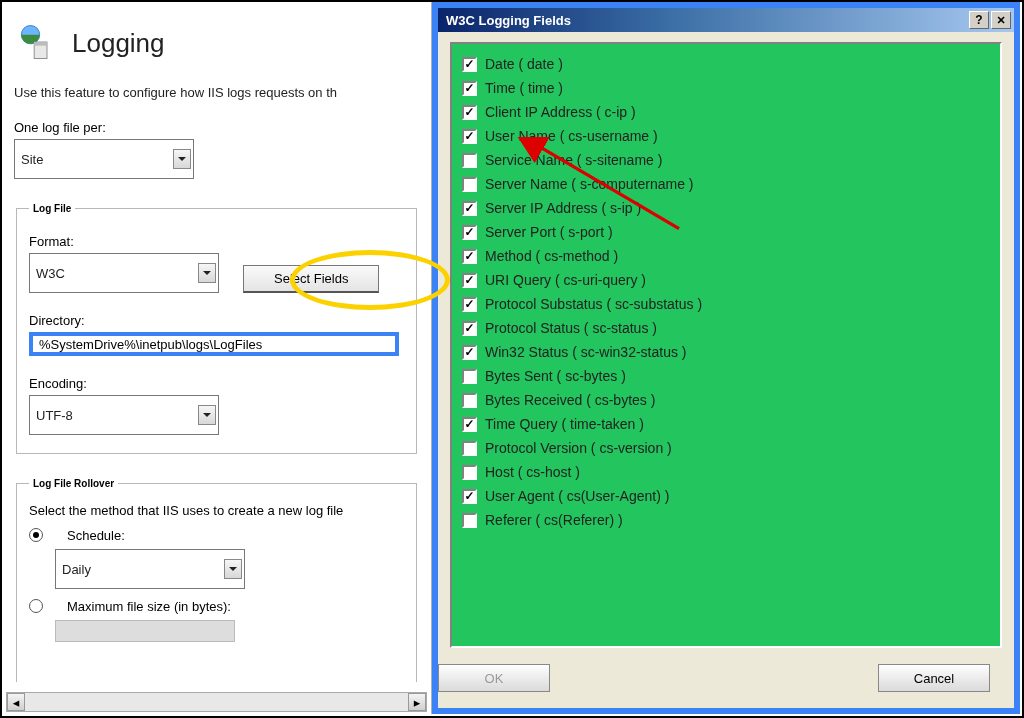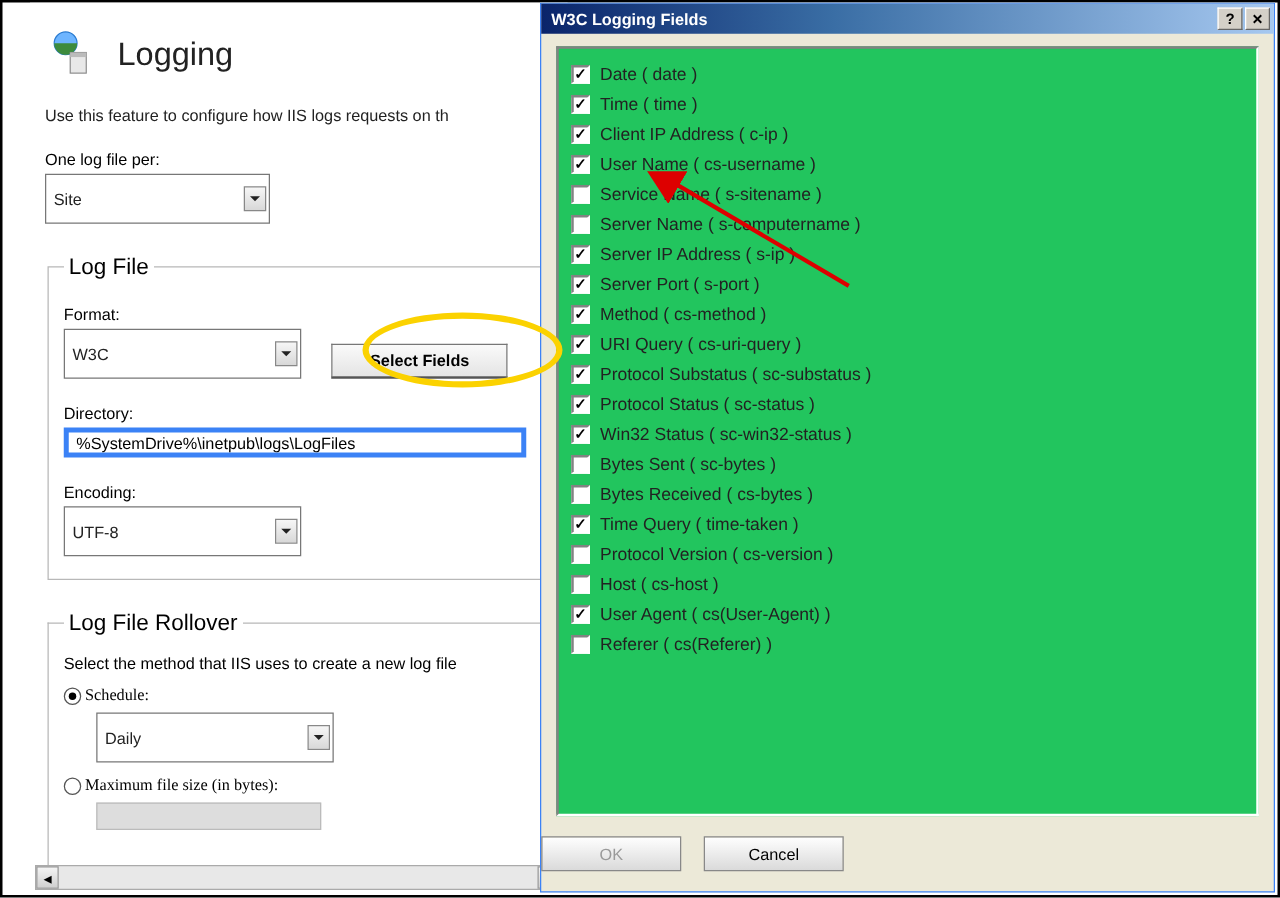--- a/index.html
+++ b/index.html
@@ -15,21 +15,20 @@
     border: 2px solid #000;
   }
   
   .left-panel {
     position: absolute;
     left: 0; top: 0;
     width: 430px; height: 712px;
     background: #fff;
     border-right: 1px solid #b0b0b0;
     padding: 8px 12px 0 12px;
-    margin-left: 22px;
   }
   .header-row { display: flex; align-items: center; gap: 14px; margin-top: 10px; }
   .header-icon svg { width: 44px; height: 44px; }
   .page-title { font-size: 26px; font-weight: 400; color: #222; }
   .intro { margin-top: 18px; font-size: 13px; color: #222; }
   .label { display: block; margin-top: 20px; margin-bottom: 4px; }
   .dropdown {
     display: inline-flex; align-items: center;
     border: 1px solid #777; background: #fff;
     height: 40px; padding: 0 2px 0 6px;
@@ -42,34 +41,34 @@
     background: linear-gradient(#f6f6f6,#d8d8d8);
     display: inline-flex; align-items: center; justify-content: center;
     margin-left: 4px;
   }
   .dd-btn::after { content:""; border:4px solid transparent; border-top-color:#222; margin-top:4px; }
   fieldset {
     border: 1px solid #b8b8b8;
     margin-top: 24px;
     padding: 14px 12px 18px 12px;
   }
-  legend { padding: 0 4px; font-size: 18px; }
+  legend { padding: 0 4px; font-size: 10px; font-weight: bold; }
   .row { display: flex; align-items: flex-end; gap: 24px; }
   .select-fields-btn {
     height: 28px; padding: 0 30px;
     border: 1px solid #777; border-bottom: 2px solid #555;
     background: linear-gradient(#fafafa,#e4e4e4);
-    font-family: inherit; font-size: 13px; font-weight: bold;
+    font-family: inherit; font-size: 13px;
   }
   .text-input {
     width: 370px; height: 24px;
     border: 4px solid #3b82f6; padding: 0 6px;
     font-family: inherit; font-size: 13px;
   }
-  .radio-row { display: flex; align-items: flex-end; gap: 3px; margin-top: 10px; font-family: Liberation Serif, serif; }
+  .radio-row { display: flex; align-items: flex-start; gap: 24px; margin-top: 10px; }
   .disabled-box {
     margin-left: 26px; margin-top: 6px;
     width: 180px; height: 22px;
     background: #ddd; border: 1px solid #bbb;
   }
   .h-scroll {
     position: absolute; left: 4px; right: 4px; bottom: 2px;
     height: 20px; border: 1px solid #aaa;
     background: #e8e8e8;
     display: flex; justify-content: space-between; align-items: center;
@@ -89,21 +88,21 @@
     border-radius: 50%;
     pointer-events: none;
     z-index: 50;
   }
   
   .dialog {
     position: absolute;
     left: 430px; top: 0;
     width: 588px; height: 712px;
     background: #ece9d8;
-    border: 1px solid #3b82f6;
+    border: 6px solid #3b82f6;
     display: flex; flex-direction: column;
   }
   .titlebar {
     height: 24px;
     background: linear-gradient(90deg,#0a246a 0%, #3a6ea5 40%, #a6c8f0 100%);
     display: flex; align-items: center;
     padding: 0 3px 0 8px;
     color: #fff; font-weight: 700; font-size: 13px;
   }
   .titlebar .spacer { flex: 1; }
@@ -138,21 +137,21 @@
   .chk {
     width: 15px; height: 15px;
     border-top: 2px solid #828282; border-left: 2px solid #828282;
     border-right: 2px solid #fff; border-bottom: 2px solid #fff;
     background: #fff;
     display: inline-flex; align-items: center; justify-content: center;
     font-size: 12px; font-weight: 700; color: #000;
   }
   .chk.checked::after { content:"✓"; margin-top:-1px; }
   .btn-row {
-    display: flex; justify-content: flex-start; gap: 18px;
+    display: flex; justify-content: space-between; 
     padding: 10px 24px 16px 0;
   }
   .win-btn {
     width: 112px; height: 28px;
     border: 1px solid #888;
     background: linear-gradient(#fefefe,#dadada);
     font-family: inherit; font-size: 13px;
   }
   .win-btn.disabled { color: #9a9a9a; }
   

